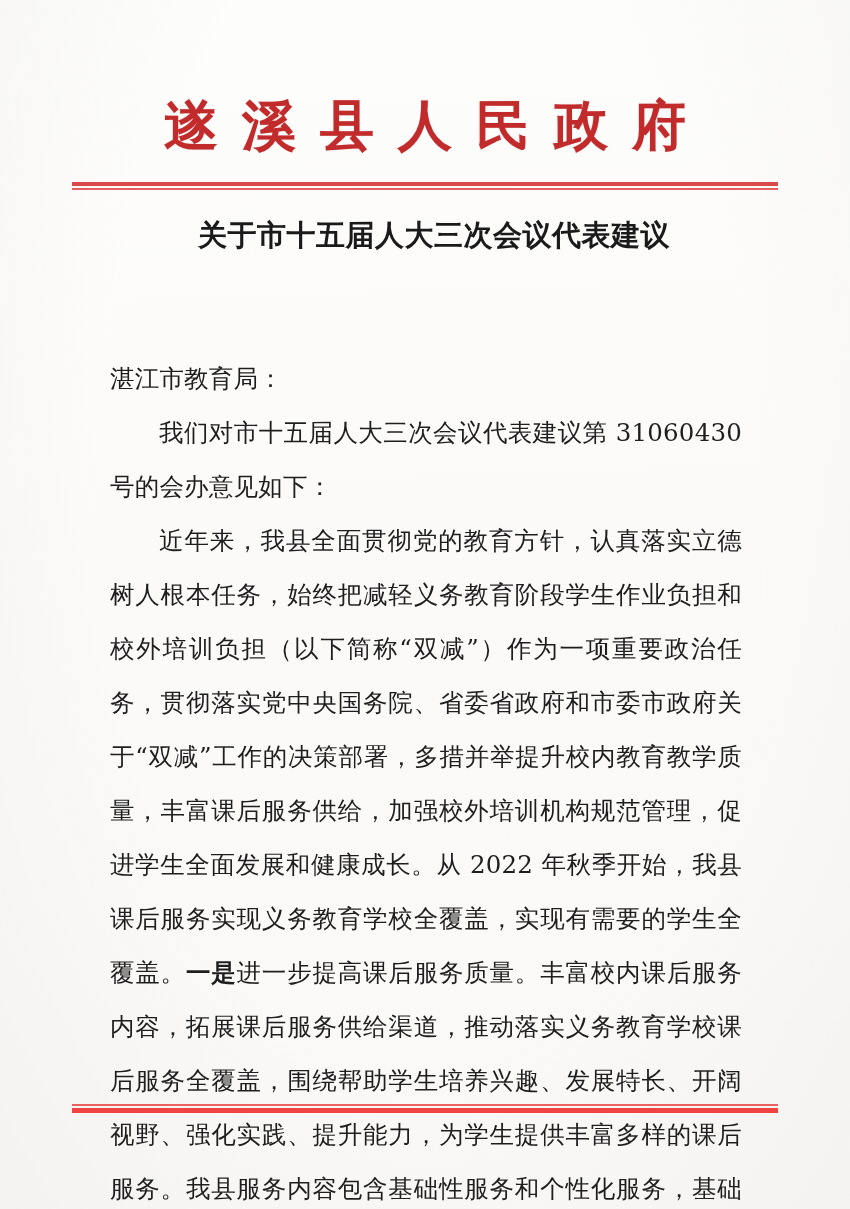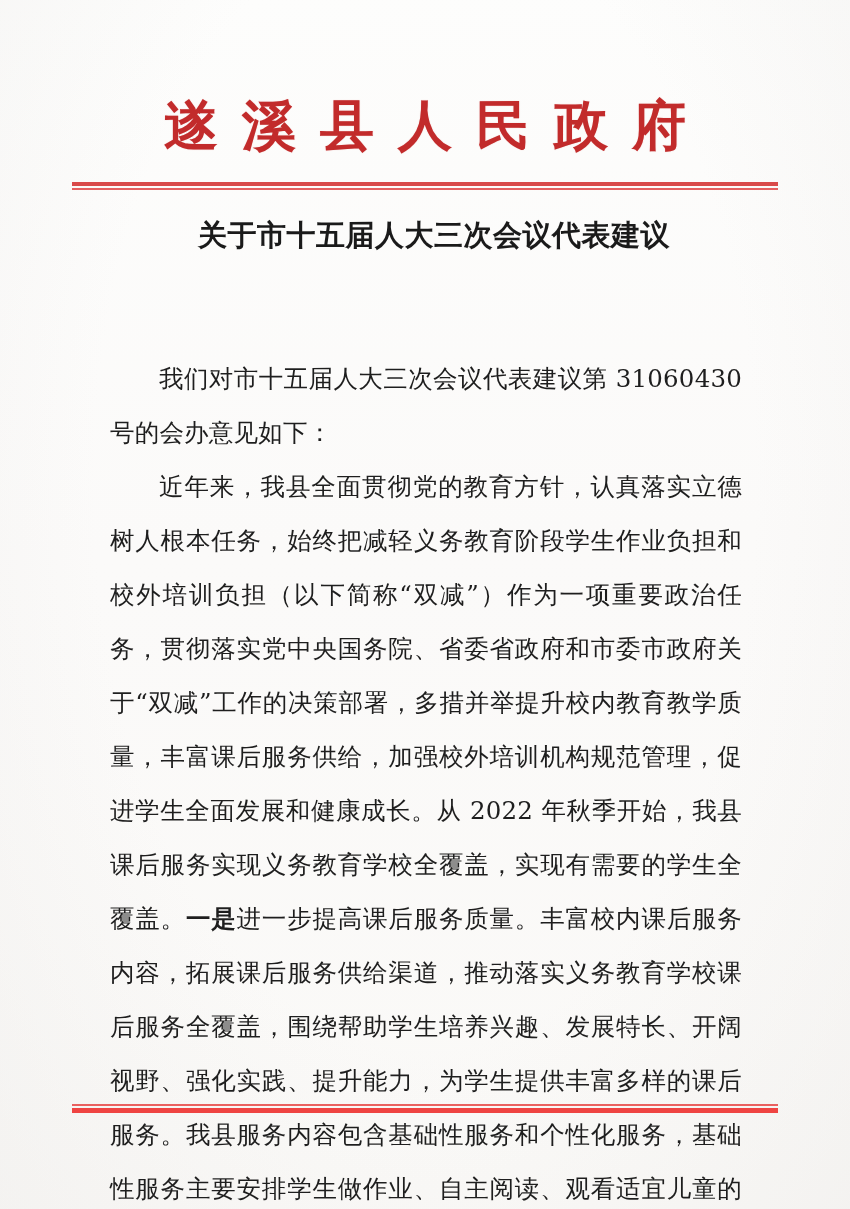--- a/index.html
+++ b/index.html
@@ -153,20 +153,21 @@
     <div class="gap"></div>
     <div class="thin"></div>
   </div>
 
   <div class="doc-title">
     <span class="t-line">关于市十五届人大三次会议代表建议</span>
   </div>
 
   <div class="body-block">
 
+    <div class="salutation">湛江市教育局：</div>
 
     <p class="para">我们对市十五届人大三次会议代表建议第 31060430 号的会办意见如下：</p>
 
     <p class="para"><span>近年来，我县全面贯彻党的教育方针，认真落实立德树人根本任务，始终把减轻义务教育阶段学生作业负担和校外培训负担（以下简称“双减”）作为一项重要政治任务，贯彻落实党中央国务院、省委省政府和市委市政府关于“双减”工作的决策部署，多措并举提升校内教育教学质量，丰富课后服务供给，加强校外培训机构规范管理，促进学生全面发展和健康成长。从 2022 年秋季开始，我县课后服务实现义务教育学校全覆盖，实现有需要的学生全覆盖。</span><b>一是</b><span>进一步提高课后服务质量。丰富校内课后服务内容，拓展课后服务供给渠道，推动落实义务教育学校课后服务全覆盖，围绕帮助学生培养兴趣、发展特长、开阔视野、强化实践、提升能力，为学生提供丰富多样的课后服务。我县服务内容包含基础性服务和个性化服务，基础性服务主要安排学生做作业、自主阅读、观看适宜儿童的影片等；个性化服务主要包含体育、艺术、科普活动、娱乐游戏、拓展训练、开展社团及兴趣小组活动等。充分利用资源优势，有效实施各种课后育人服务，在</span></p>
 
   </div>
 
   <div class="rule-bottom">
     <div class="thin"></div>
     <div class="gap"></div>

